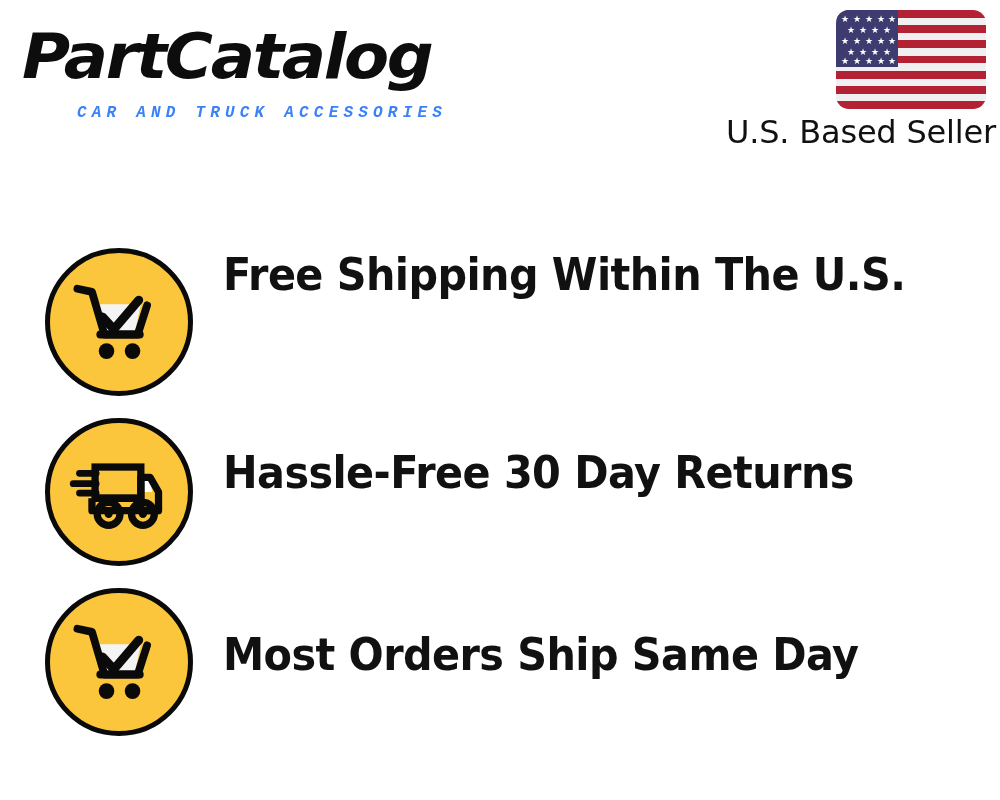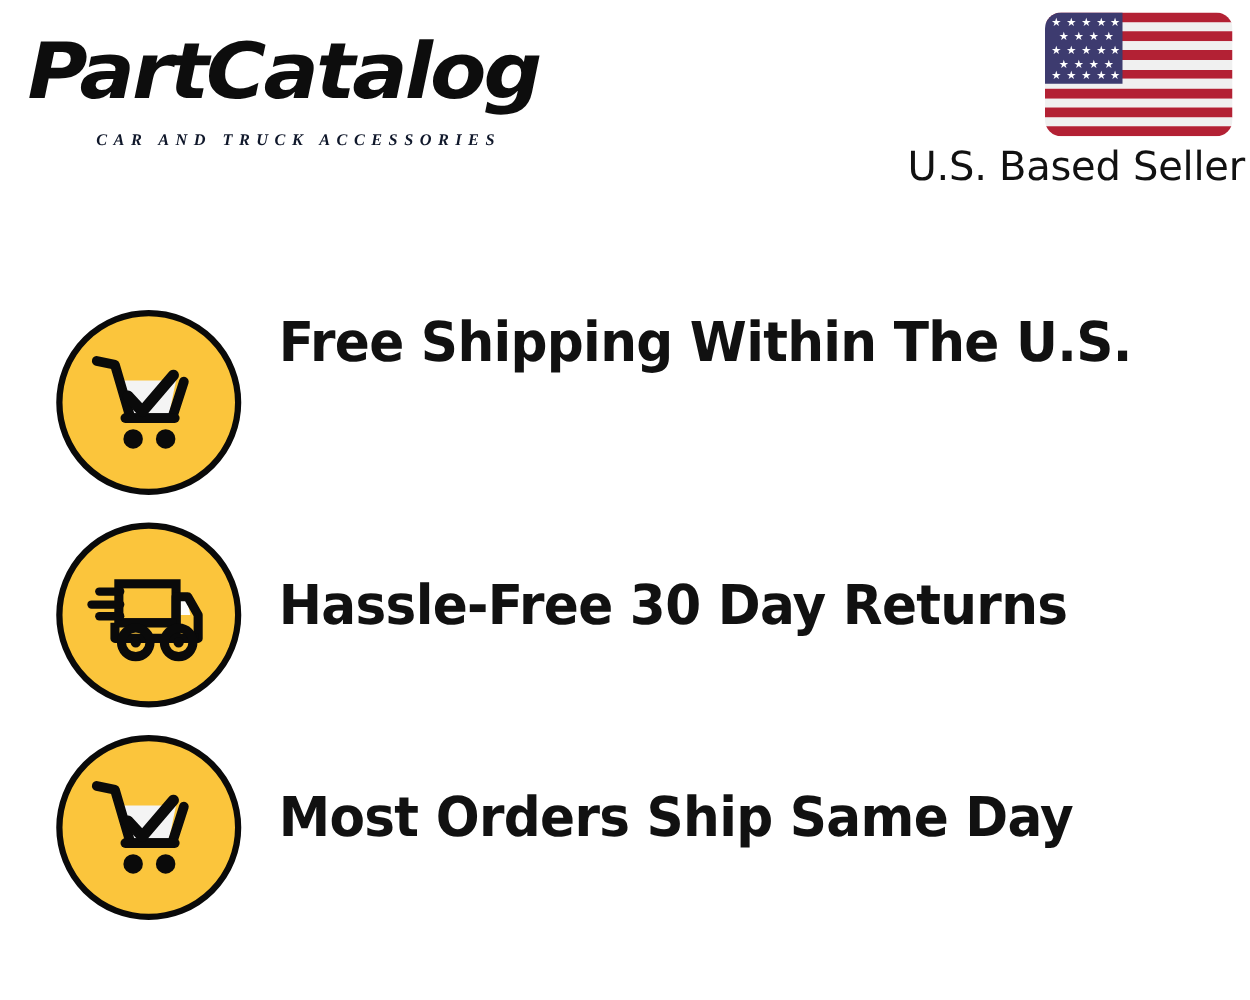--- a/index.html
+++ b/index.html
@@ -43,26 +43,26 @@
     color: #0d0d0d;
     line-height: 1;
     white-space: nowrap;
     transform: scaleX(1.06);
     transform-origin: left top;
   }
   .brand-tagline {
     position: absolute;
     left: 55px;
     top: 78px;
-    font-family: Liberation Serif, serif;
+    font-family: Liberation Mono, monospace;
     font-weight: 700;
     font-style: italic;
-    font-size: 13px;
+    font-size: 16px;
     letter-spacing: 5.2px;
-    color: #0f172a;
+    color: #3b82f6;
     white-space: nowrap;
   }
 
   .seller-badge {
     position: absolute;
     right: 14px;
     top: 10px;
     width: 260px;
     text-align: right;
   }
@@ -178,21 +178,21 @@
   }
   .subline.bold {
     font-weight: 700;
     font-size: 20px;
     letter-spacing: -0.1px;
   }
   .sub-block { margin-top: 8px; }
   .sub-block .subline + .subline { margin-top: 3px; }
 
   .row-0 .feature-text { top: 4px; }
-  .row-1 .feature-text { top: 44px; }
+  .row-1 .feature-text { top: 32px; }
   .row-2 .feature-text { top: 44px; }
 </style>
 </head>
 <body>
 
 <div class="page">
 
   <div class="brand-logo">
     <div class="brand-wordmark">PartCatalog</div>
     <div class="brand-tagline">CAR AND TRUCK ACCESSORIES</div>

